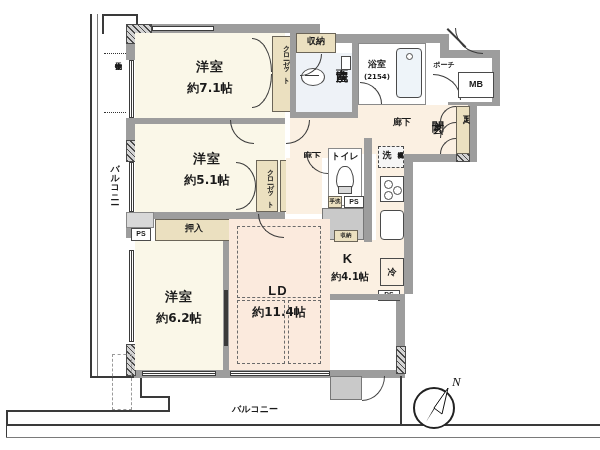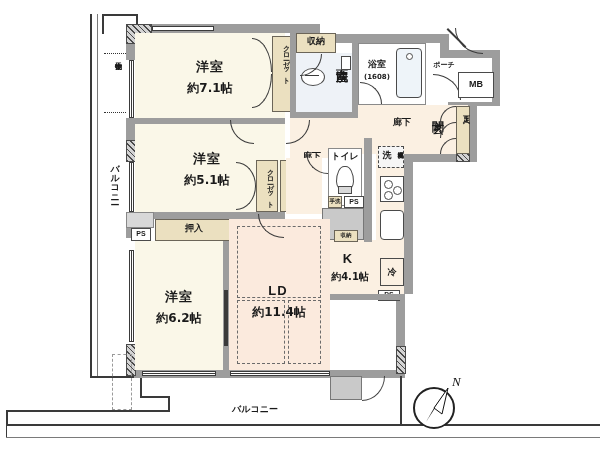--- a/index.html
+++ b/index.html
@@ -162,21 +162,21 @@
   <div class="thin" style="left:305px;top:75px;width:14px;height:1px;"></div>
   <div class="swing sw-br" style="left:300px;top:54px;width:22px;height:22px;"></div>
   <div class="fix" style="left:341px;top:56px;width:10px;height:14px;"></div>
   <div class="swing sw-tl" style="left:300px;top:115px;width:24px;height:22px;"></div>
   <div class="wall" style="left:290px;top:33px;width:6px;height:82px;"></div>
   <div class="wall" style="left:290px;top:112px;width:62px;height:6px;"></div>
   <div class="wall" style="left:352px;top:43px;width:6px;height:75px;"></div>
 
   <div class="room f-white" style="left:358px;top:43px;width:68px;height:62px;border:1px solid #8a8a8a;box-sizing:border-box;"></div>
   <div class="lbl sml" style="left:359px;top:60px;width:36px;">浴室</div>
-  <div class="lbl xs" style="left:357px;top:74px;width:40px;">(1608)</div>
+  <div class="lbl xs" style="left:357px;top:74px;width:40px;">(2154)</div>
   <div class="tub" style="left:396px;top:48px;width:26px;height:50px;"></div>
   <div class="sink-o" style="left:406px;top:53px;width:5px;height:5px;"></div>
   <div class="swing sw-tr" style="left:360px;top:82px;width:22px;height:22px;"></div>
 
   <div class="room f-hall" style="left:358px;top:105px;width:110px;height:49px;"></div>
   <div class="lbl sml" style="left:384px;top:118px;width:36px;">廊下</div>
   <div class="room f-hall" style="left:290px;top:118px;width:68px;height:40px;"></div>
   <div class="lbl sml" style="left:294px;top:152px;width:36px;">廊下</div>
 
   <div class="room f-hall" style="left:286px;top:158px;width:36px;height:56px;"></div>

